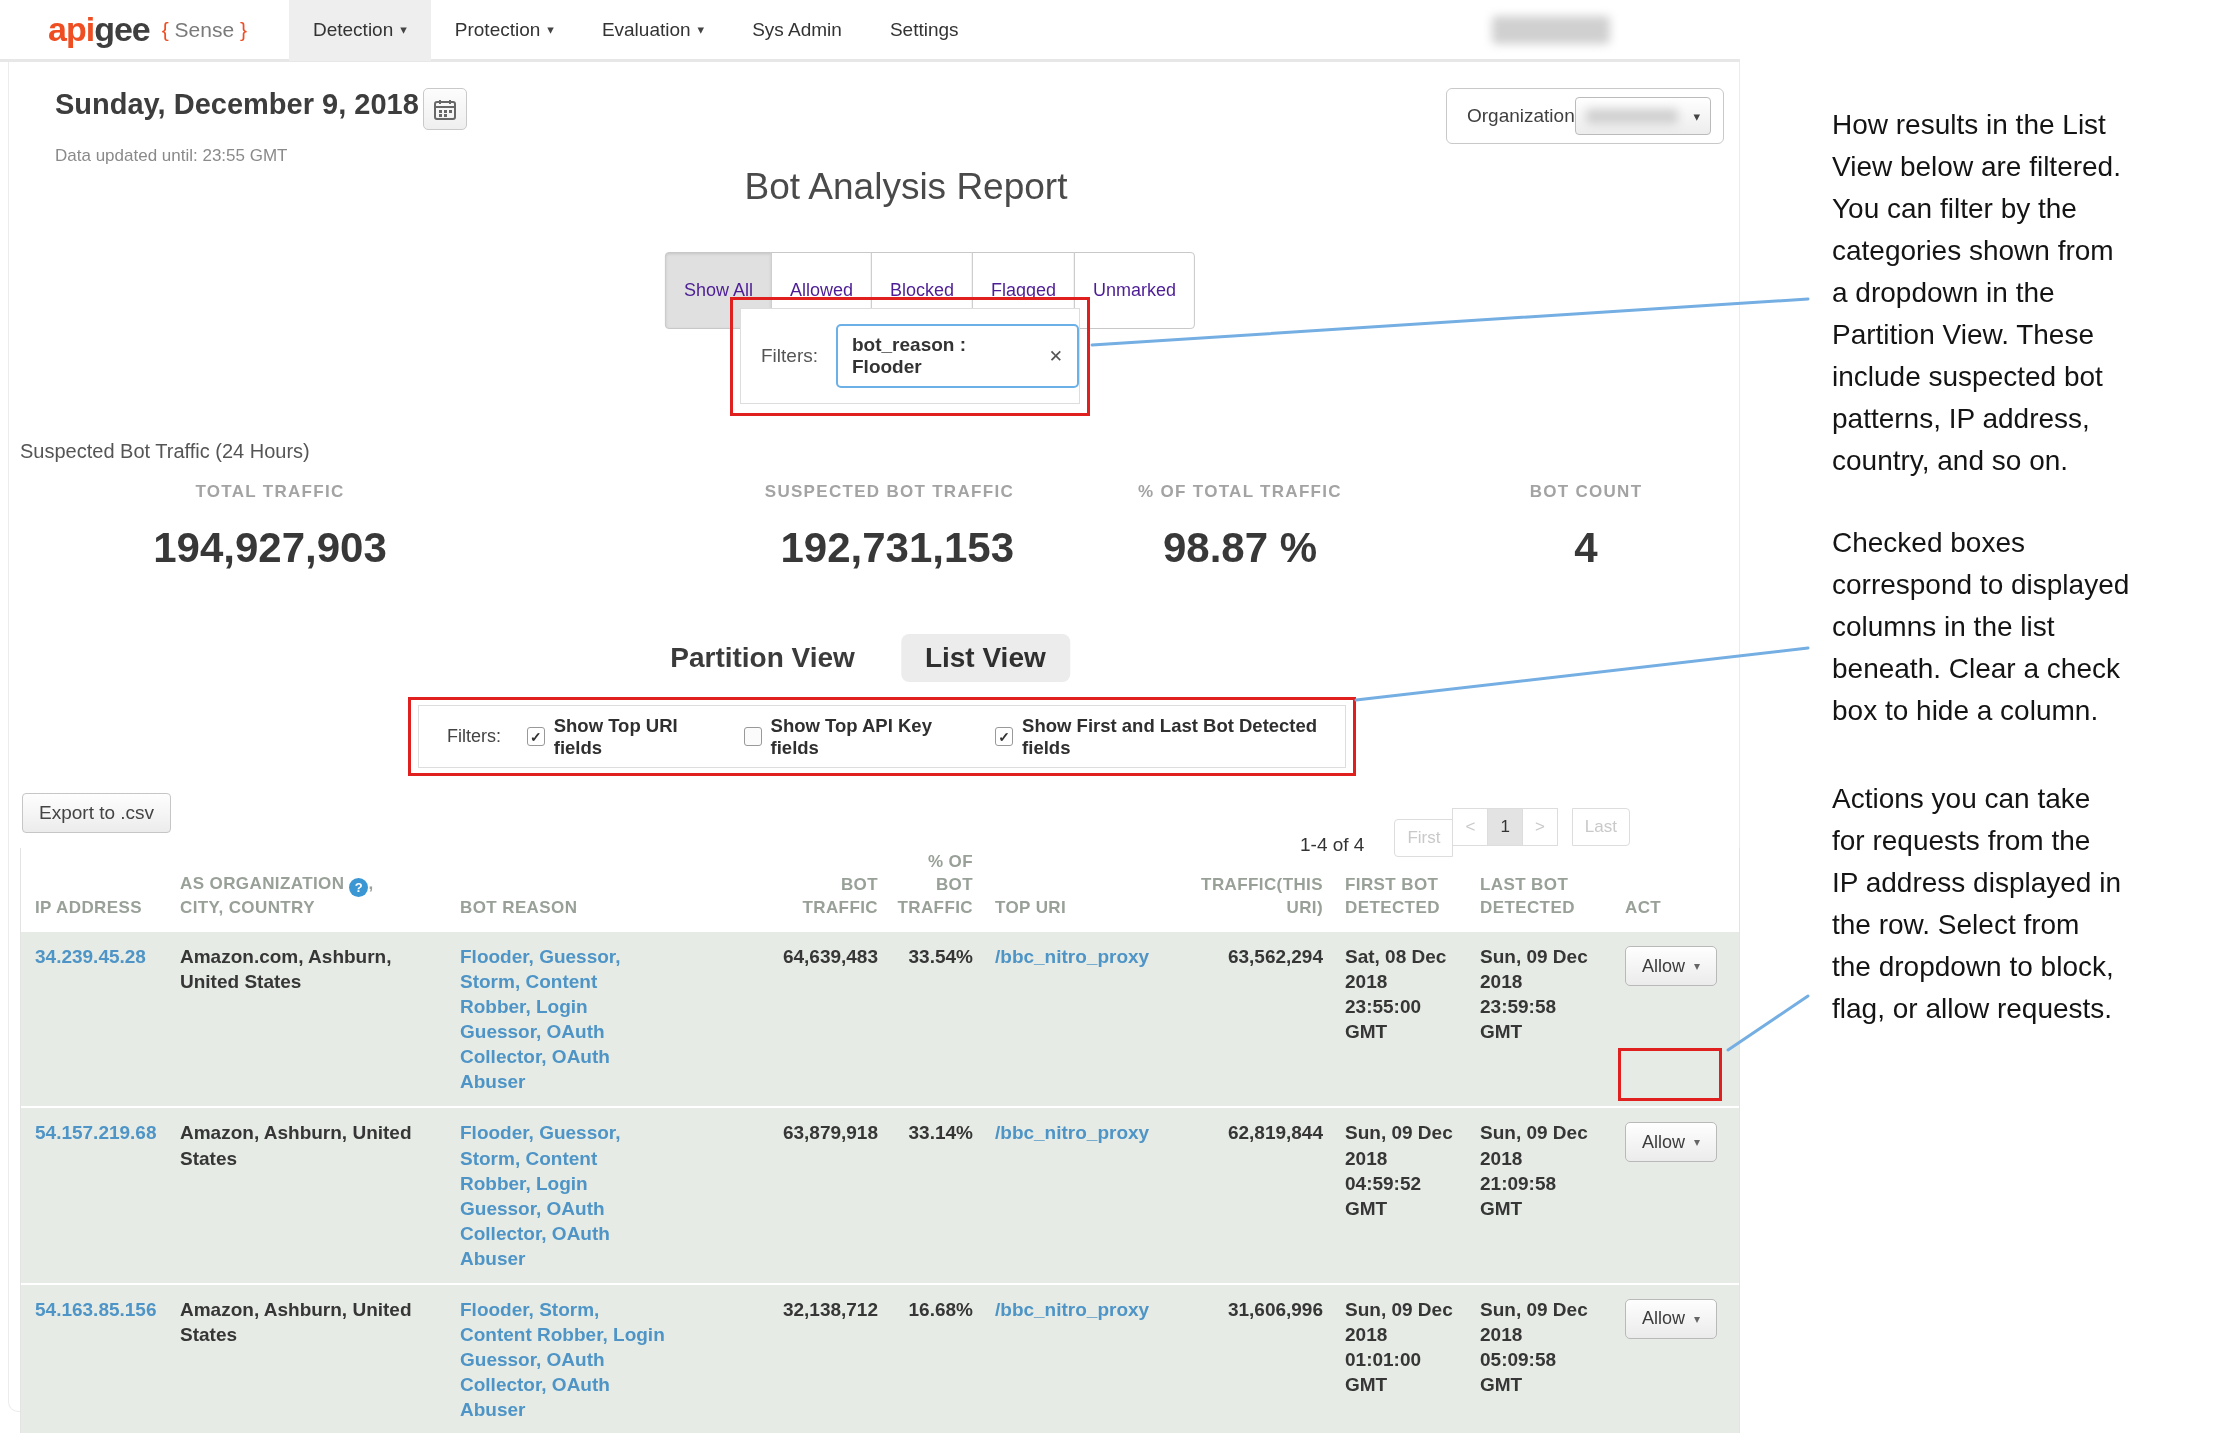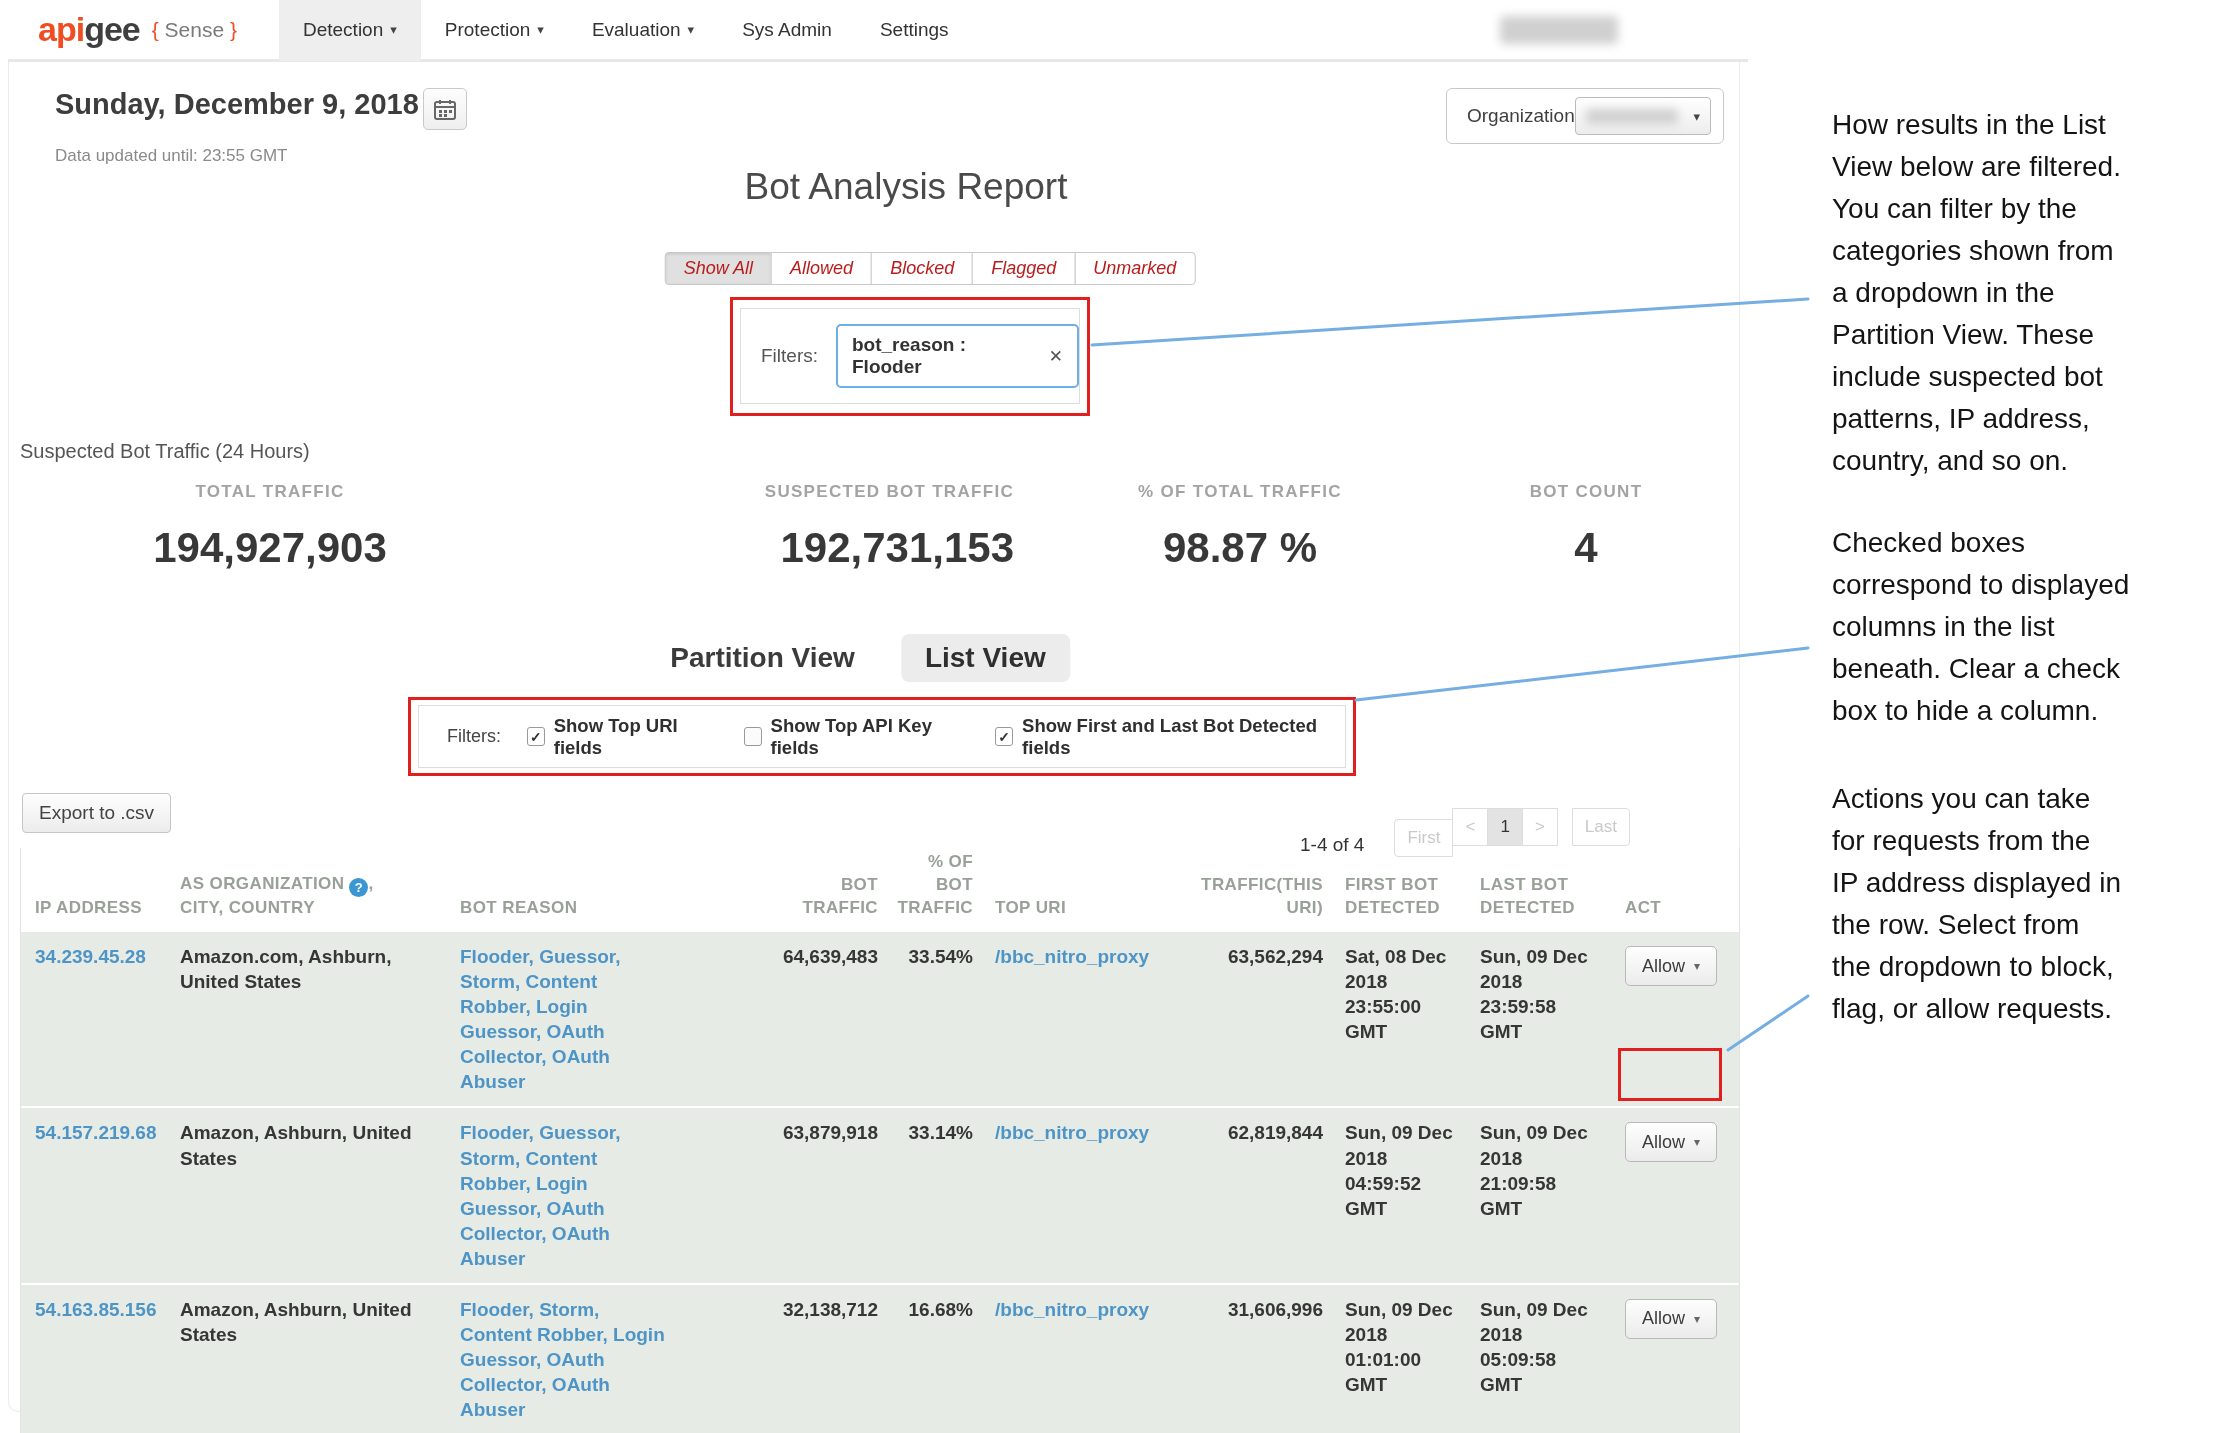--- a/index.html
+++ b/index.html
@@ -5,22 +5,22 @@
   * { box-sizing: border-box; margin: 0; padding: 0; }
   html,body { background:#fff; }
   body { font-family:"Liberation Sans", sans-serif; color:#333; }
   .page { position:relative; width:2216px; height:1433px; background:#fff; overflow:hidden; }
 
   
   .content-frame { position:absolute; left:8px; top:60px; width:1732px; height:1352px;
     border:1px solid #ececec; border-top:none; border-radius:0 0 10px 10px; }
 
   
-  .nav { position:absolute; left:8px; top:0; width:1740px; height:62px; background:#fff;
-    border-bottom:3px solid #e7e7e7; display:flex; align-items:center; padding-left:30px; }
+  .nav { position:absolute; left:0; top:0; width:1740px; height:62px; background:#fff;
+    border-bottom:3px solid #e7e7e7; display:flex; align-items:center; padding-left:48px; }
   .logo { font-size:34px; font-weight:700; letter-spacing:-1px; }
   .logo .api { color:#ef4e23; } .logo .gee { color:#3f3f3f; }
   .sense { font-size:21px; margin-left:12px; color:#7a7a7a; }
   .sense .brace { color:#ef4e23; }
   .nav-items { display:flex; margin-left:42px; height:62px; }
   .nav-item { font-size:19px; color:#333; padding:0 24px; display:flex; align-items:center; gap:7px; height:62px; cursor:pointer; }
   .nav-item.active { background:#eeeeee; }
   .nav-caret { font-size:13px; color:#444; }
   .redact { background:#d0d0d0; filter:blur(5px); border-radius:4px; }
   .account-redact { position:absolute; left:1492px; top:16px; width:118px; height:28px; }
@@ -40,22 +40,22 @@
   .org-select { width:150px; height:38px; border:1px solid #bbb; border-radius:4px;
     background:linear-gradient(#fff,#ededed); display:flex; align-items:center;
     justify-content:space-between; padding:0 10px; cursor:pointer; }
   .org-select .redact { width:92px; height:15px; }
   .select-caret { font-size:13px; color:#444; }
 
   
   .report-title { position:absolute; left:906px; top:166px; transform:translateX(-50%);
     font-size:37px; font-weight:300; color:#4a4a4a; white-space:nowrap; }
   .tab-group { position:absolute; left:930px; top:252px; transform:translateX(-50%); display:flex; }
-  .tab { font-size:18px; color:#b91c1c; background:#fff; border:1px solid #c8c8c8; padding:5px 18px;
-    margin-left:-1px; cursor:pointer; white-space:nowrap;font-style:italic; }
+  .tab { font-size:18px; color:#4c1d95; background:#fff; border:1px solid #c8c8c8; padding:27px 18px;
+    margin-left:-1px; cursor:pointer; white-space:nowrap; }
   .tab:first-child { border-radius:4px 0 0 4px; margin-left:0; }
   .tab:last-child { border-radius:0 4px 4px 0; }
   .tab.active { background:#e0e0e0; box-shadow:inset 0 1px 3px rgba(0,0,0,.12); }
 
   
   .ann-box { position:absolute; border:3px solid #e01f1f; }
   .box-filter { left:730px; top:297px; width:360px; height:119px; }
   .filter-panel { position:absolute; left:740px; top:308px; width:340px; height:96px;
     border:1px solid #ddd; background:#fff; display:flex; align-items:center; padding-left:20px; gap:18px; }
   .filters-label { font-size:19px; color:#555; }

